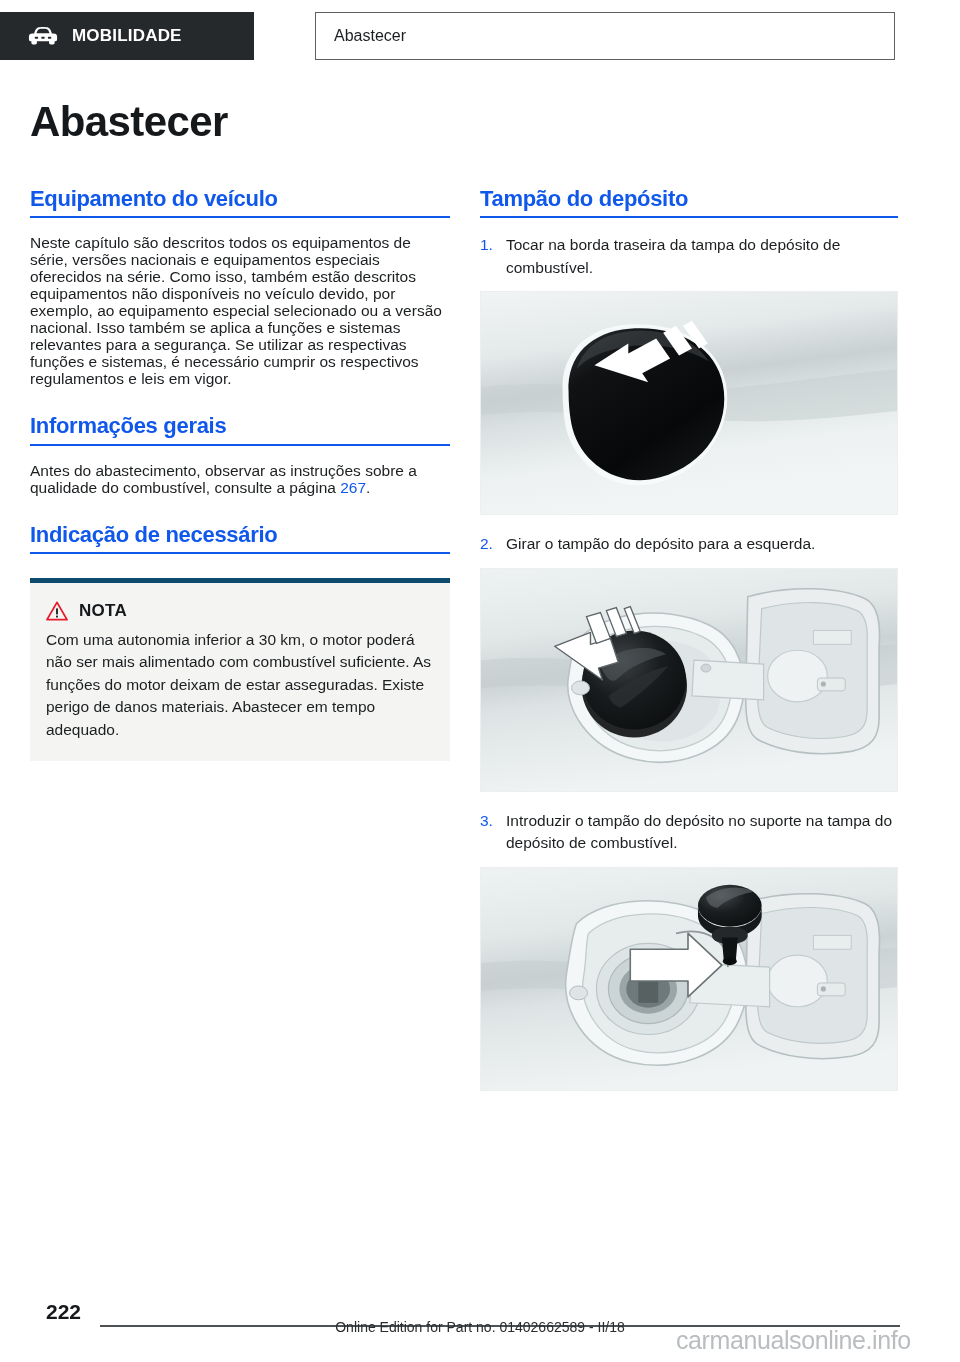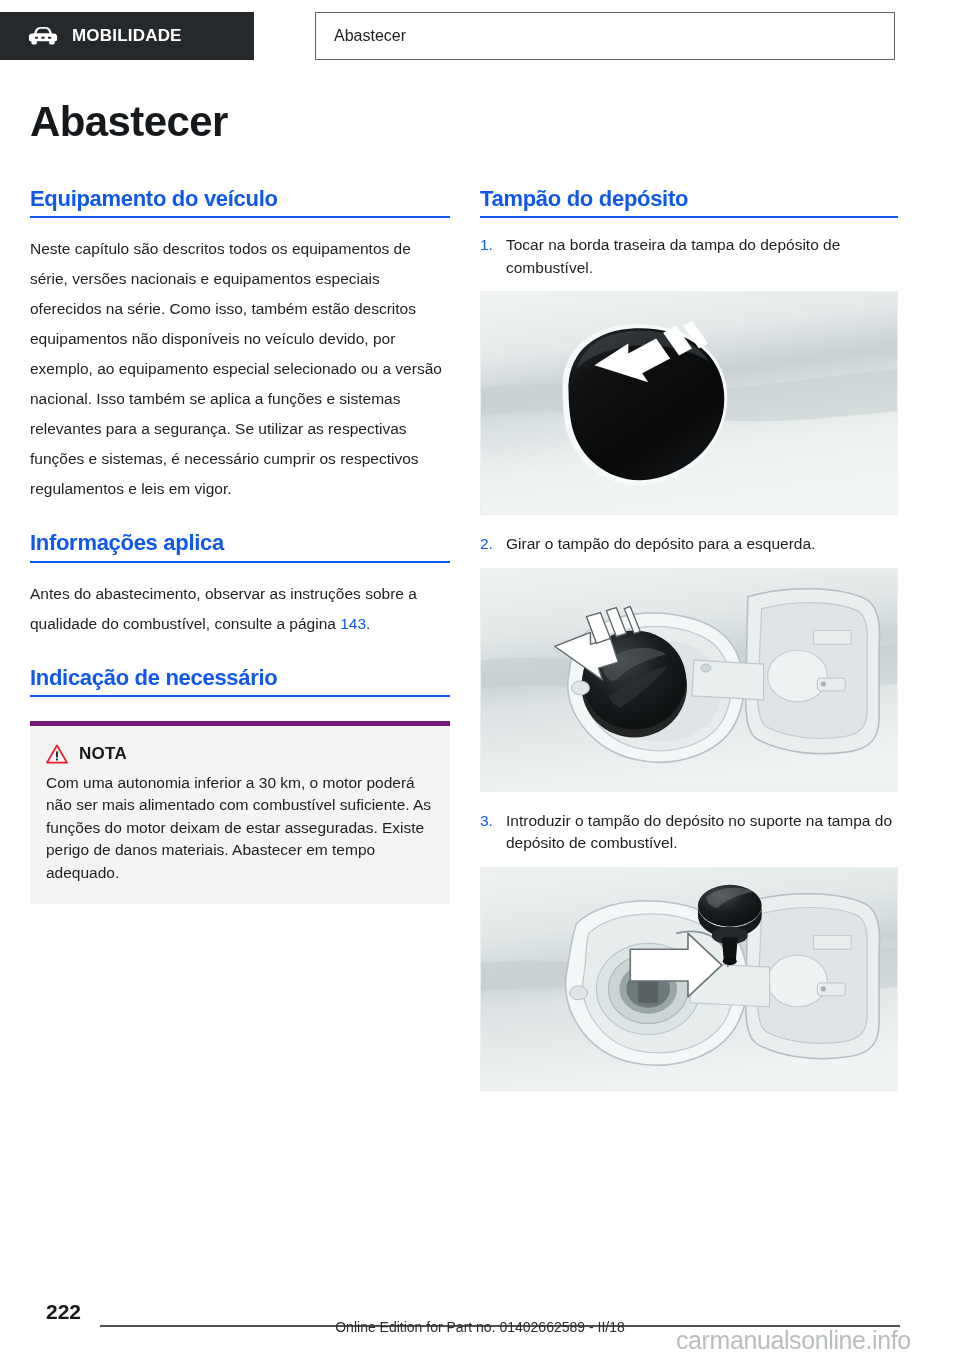--- a/index.html
+++ b/index.html
@@ -108,33 +108,33 @@
   .sub-heading {
     font-size: 19px;
     font-weight: bold;
     color: #1058ec;
     margin-bottom: 6px;
   }
 
   
   p.body {
     font-size: 15.5px;
-    line-height: 30px;
+    line-height: 17px;
     color: #1c1f21;
   }
   .xref {
     color: #1058ec;
   }
 
   
   .nota-box {
     margin-top: 24px;
     width: 420px;
     background: #f4f4f2;
-    border-top: 5px solid #701a75;
+    border-top: 5px solid #0c4a6e;
     padding: 18px 16px 20px 16px;
   }
   .nota-head {
     display: flex;
     align-items: center;
     margin-bottom: 8px;
   }
   .warn-tri {
     width: 22px; height: 20px;
     margin-right: 11px;
@@ -244,23 +244,23 @@
 </div>
 
 <h1 class="page-title">Abastecer</h1>
 
 <div class="col-left">
 
   <h2 class="sec-heading">Equipamento do veículo</h2>
   <div class="sec-rule sec-rule-l"></div>
   <p class="body">Neste capítulo são descritos todos os equipamentos de série, versões nacionais e equipamentos especiais oferecidos na série. Como isso, também estão descritos equipamentos não disponíveis no veículo devido, por exemplo, ao equipamento especial selecionado ou a versão nacional. Isso também se aplica a funções e sistemas relevantes para a segurança. Se utilizar as respectivas funções e sistemas, é necessário cumprir os respectivos regulamentos e leis em vigor.</p>
 
-  <h2 class="sec-heading" style="margin-top:26px">Informações aplica</h2>
+  <h2 class="sec-heading" style="margin-top:26px">Informações gerais</h2>
   <div class="sec-rule sec-rule-l"></div>
-  <p class="body"><span>Antes do abastecimento, observar as instruções sobre a qualidade do combustível, consulte a página </span><span class="xref">143</span><span>.</span></p>
+  <p class="body"><span>Antes do abastecimento, observar as instruções sobre a qualidade do combustível, consulte a página </span><span class="xref">267</span><span>.</span></p>
 
   <h2 class="sec-heading" style="margin-top:26px">Indicação de necessário</h2>
   <div class="sec-rule sec-rule-l"></div>
 
   <div class="nota-box">
     <div class="nota-head">
       <svg class="warn-tri" viewBox="0 0 22 20">
         <path d="M11 1.4 L21 18.6 L1 18.6 Z" fill="none" stroke="#e8192c" stroke-width="1.8" stroke-linejoin="round"></path>
         <rect x="10.1" y="7.4" width="1.8" height="6.0" fill="#16191b"></rect>
         <rect x="10.1" y="14.6" width="1.8" height="1.9" fill="#16191b"></rect>

